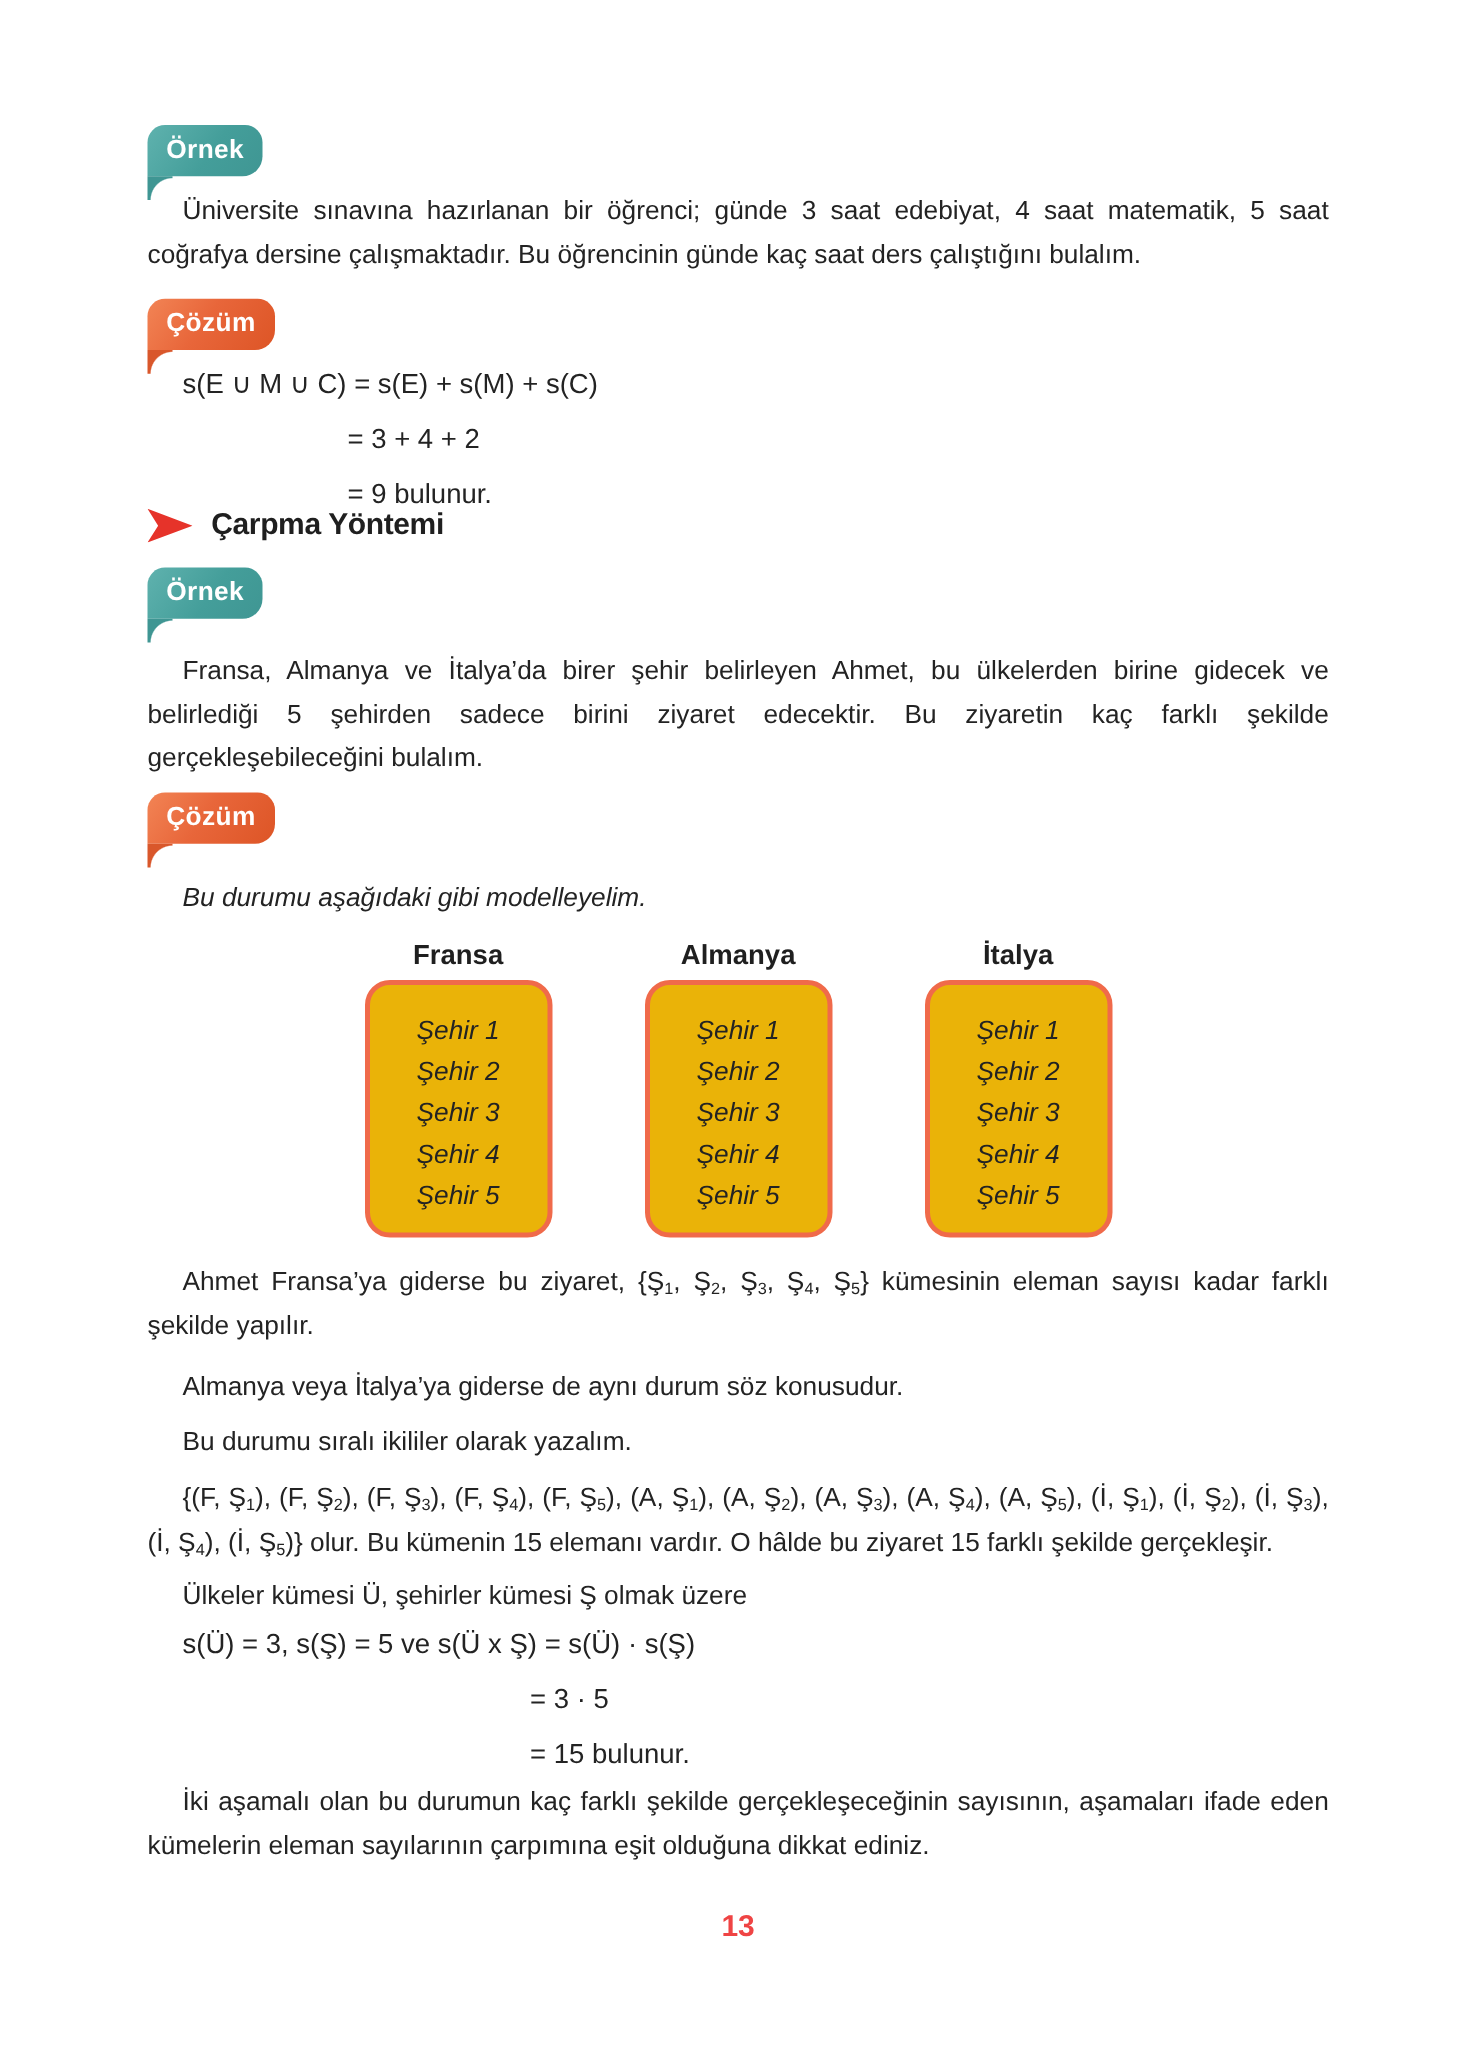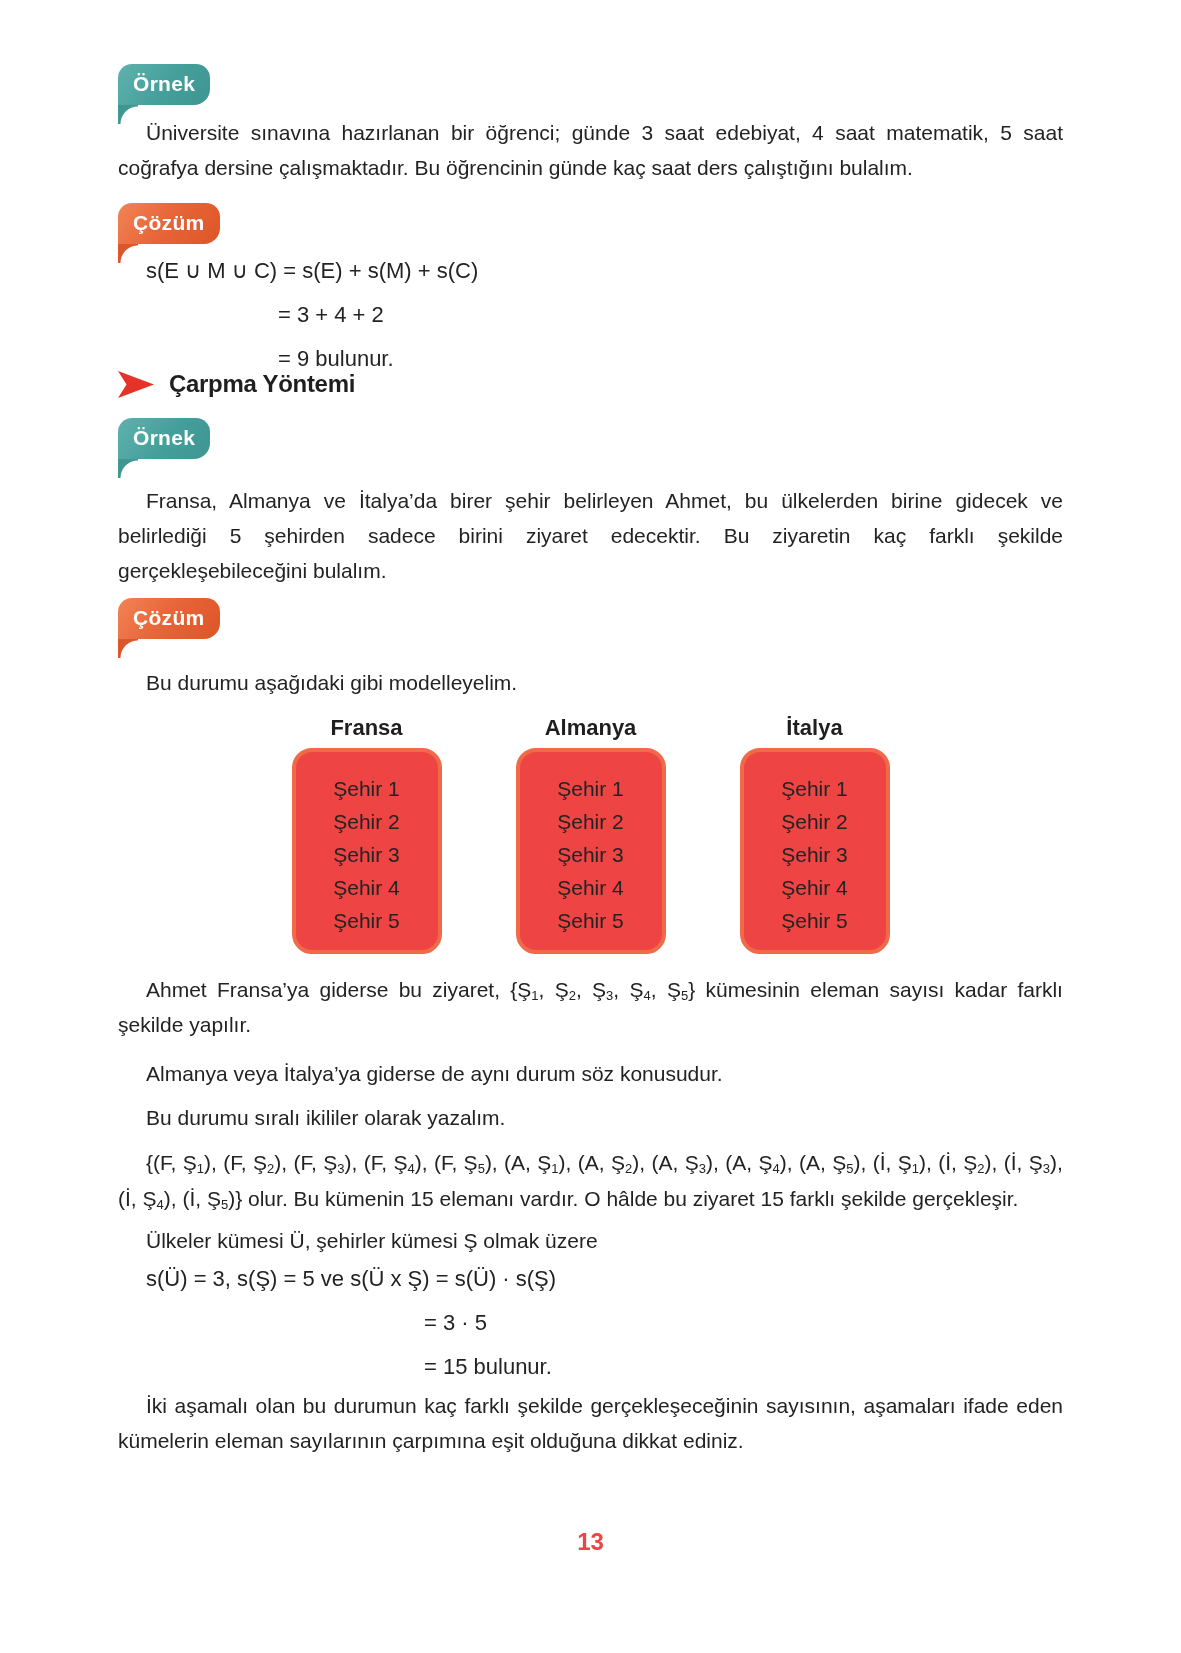--- a/index.html
+++ b/index.html
@@ -8,21 +8,21 @@
     width: 1181px; height: 1653px;
     font-family: "Liberation Sans", sans-serif;
     color: #232323;
   }
   .page {
     position: relative;
     width: 1181px; height: 1653px;
     background: #ffffff;
     overflow: hidden;
   }
-  .content { padding: 64px 118px 0 118px; }
+  .content { padding: 100px 118px 0 118px; }
 
   
   .badge {
     position: relative;
     display: inline-block;
     font-size: 21px;
     font-weight: 700;
     letter-spacing: 0.3px;
     color: #ffffff;
     padding: 8px 15px 9px 15px;
@@ -91,21 +91,22 @@
   .country-title {
     font-size: 22px;
     font-weight: 700;
     margin-bottom: 7px;
     color: #1f1f1f;
   }
   .city-box {
     border: 4px solid #f06a4a;
     border-radius: 20px;
     padding: 20px 6px 13px 6px;
-    background: #ef4444;
+    background: #eab308;
+    font-style: italic;
   }
   .city {
     font-size: 21px;
     line-height: 33px;
     color: #232323;
   }
 
   sub {
     font-size: 0.62em;
     line-height: 0;
@@ -124,21 +125,21 @@
 
   
   .s1  { margin-top: 0; }
   .s3  { margin-top: 18px; }
   .s4  { margin-top: 12px; }
   .s5  { margin-top: 0; }
   .s6  { margin-top: 20px; }
   .s7  { margin-top: 16px; }
   .s8  { margin-top: 24px; }
   .s9  { margin-top: 10px; }
-  .s10 { margin-top: 26px; }
+  .s10 { margin-top: 26px; font-style: italic; }
   .s11 { margin-top: 15px; }
   .s12 { margin-top: 18px; }
   .s13 { margin-top: 14px; }
   .s14 { margin-top: 9px; }
   .s15 { margin-top: 10px; }
   .s16 { margin-top: 6px; }
   .s17 { margin-top: 10px; }
   .s18 { margin-top: 10px; }
 </style>
 </head>

